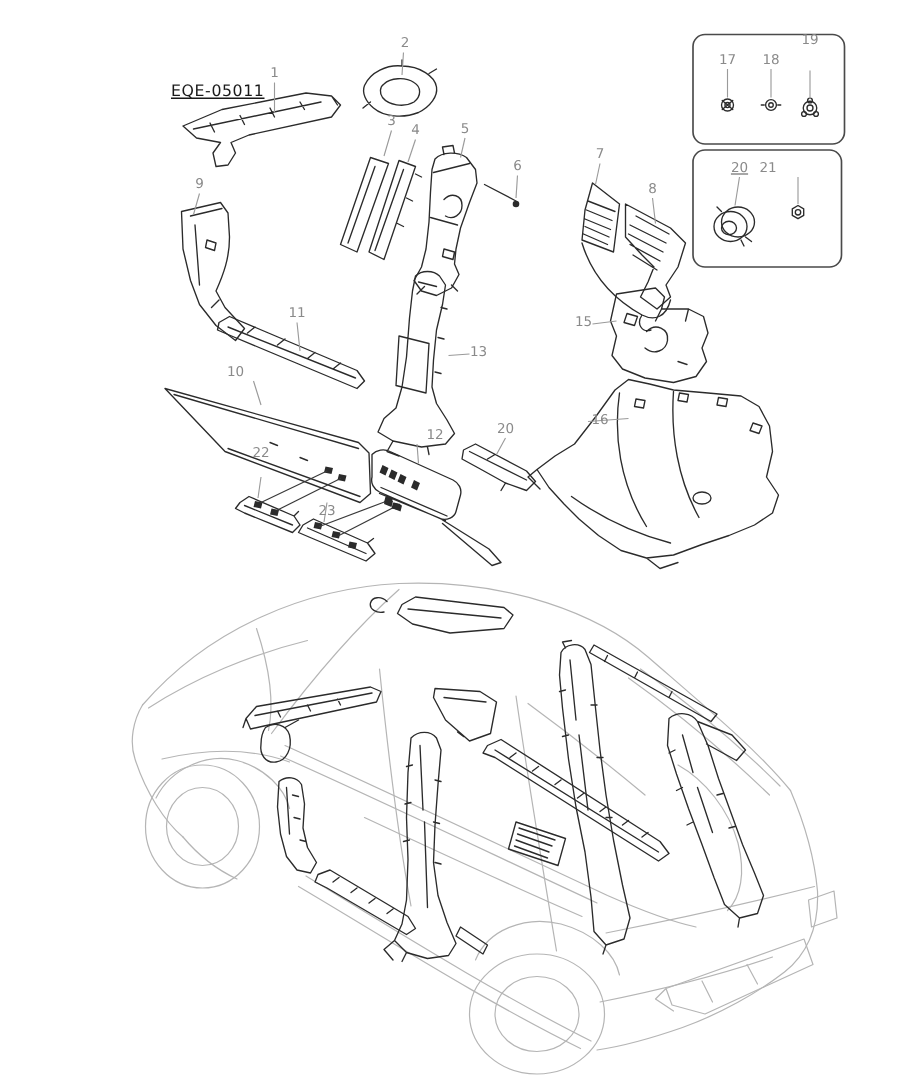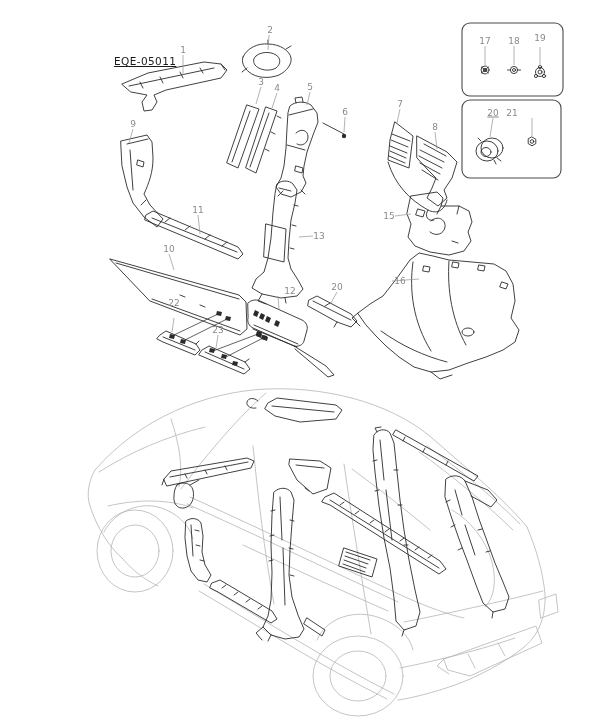--- a/index.html
+++ b/index.html
@@ -178,28 +178,28 @@
   <div>
       <span class="callout" style="left: 183px; top: 50px;">1</span>
       <span class="callout" style="left: 270px; top: 30px;">2</span>
       <span class="callout" style="left: 261px; top: 82px;">3</span>
       <span class="callout" style="left: 277px; top: 88px;">4</span>
       <span class="callout" style="left: 310px; top: 87px;">5</span>
       <span class="callout" style="left: 345px; top: 112px;">6</span>
       <span class="callout" style="left: 400px; top: 104px;">7</span>
       <span class="callout" style="left: 435px; top: 127px;">8</span>
       <span class="callout" style="left: 133px; top: 124px;">9</span>
-      <span class="callout" style="left: 169px; top: 249px;">10</span>
+      <span class="callout" style="left: 157px; top: 249px;">10</span>
       <span class="callout" style="left: 198px; top: 210px;">11</span>
       <span class="callout" style="left: 290px; top: 291px;">12</span>
       <span class="callout" style="left: 319px; top: 236px;">13</span>
       <span class="callout" style="left: 337px; top: 287px;">20</span>
       <span class="callout" style="left: 389px; top: 216px;">15</span>
       <span class="callout" style="left: 400px; top: 281px;">16</span>
       <span class="callout" style="left: 485px; top: 41px;">17</span>
       <span class="callout" style="left: 514px; top: 41px;">18</span>
-      <span class="callout" style="left: 540px; top: 38px;">19</span>
+      <span class="callout" style="left: 540px; top: 28px;">19</span>
       <span class="callout" style="left: 493px; top: 113px; text-decoration: underline;">20</span>
       <span class="callout" style="left: 512px; top: 113px;">21</span>
       <span class="callout" style="left: 174px; top: 303px;">22</span>
-      <span class="callout" style="left: 218px; top: 330px;">23</span>
+      <span class="callout" style="left: 218px; top: 342px;">23</span>
     </div>
 </div>
 
 </body></html>

